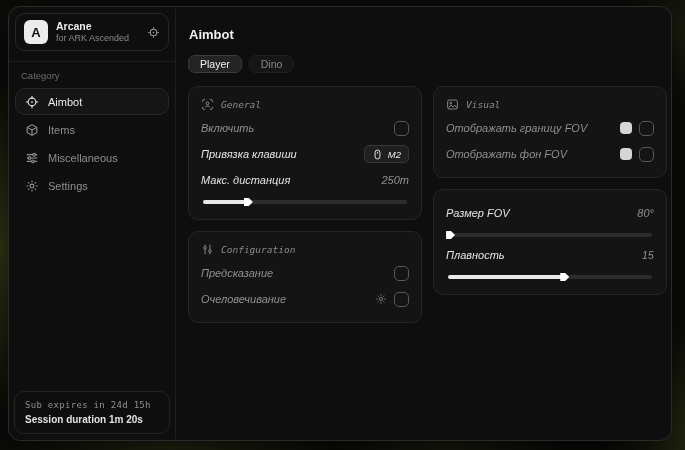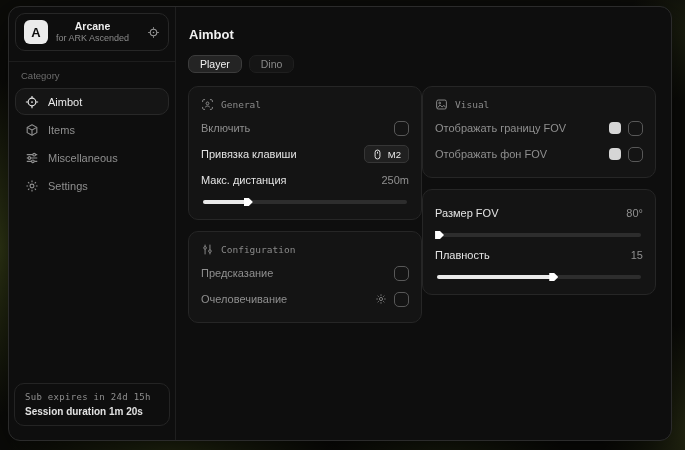--- a/index.html
+++ b/index.html
@@ -26,49 +26,49 @@
   .brand {
     display:flex; align-items:center; gap:8px;
     border:1px solid #272727; border-radius:10px; padding:5px 8px; height:38px;
   }
   .logo {
     width:24px; height:24px; background:#ececec; color:#101010; border-radius:6px;
     display:flex; align-items:center; justify-content:center;
     font-weight:bold; font-size:13px; flex:0 0 24px;
   }
   .brand-txt { line-height:1.25; }
-  .brand-name { font-size:10.5px; font-weight:bold; color:#ededed;text-align:center; }
+  .brand-name { font-size:10.5px; font-weight:bold; color:#ededed; }
   .brand-sub  { font-size:9px; color:#8a8a8a; }
   .brand-ico  { margin-left:auto; color:#9a9a9a; display:flex; }
   .side-div { border-top:1px solid #1d1d1d; margin:10px -6px 0; }
   .cat-label { font-size:9.5px; color:#6d6d6d; margin:8px 6px 7px; }
   .nav-item {
     display:flex; align-items:center; gap:9px; height:27px; padding:0 9px;
     border-radius:10px; border:1px solid transparent;
     color:#8f8f8f; font-size:11px; margin-bottom:1px; cursor:default;
   }
   .nav-item.active { border-color:#282828; background:#151515; color:#e9e9e9; }
   .nav-item .ic { display:flex; width:14px; }
   .foot-card {
-    position:absolute; left:5px; right:5px; bottom:14px;
+    position:absolute; left:5px; right:5px; bottom:6px;
     border:1px solid #242424; border-radius:10px; padding:8px 10px;
   }
   .foot-sub { font-family:"DejaVu Sans Mono", monospace; font-size:9px; color:#8f8f8f; letter-spacing:.3px; }
   .foot-sess { font-size:10px; font-weight:bold; color:#e2e2e2; margin-top:4px; }
   
   .main { flex:1; padding:13px 0 0 12px; }
   .page-title { font-size:13px; font-weight:bold; color:#f1f1f1; margin:7px 0 0 1px; }
   .tabs { display:flex; gap:7px; margin-top:13px; }
   .tab {
     height:18px; padding:0 11px; border-radius:7px; font-size:10.5px;
     display:inline-flex; align-items:center;
     background:#151515; color:#8a8a8a; border:1px solid #1f1f1f; cursor:default;
   }
   .tab.active { background:#242424; border-color:#3c3c3c; color:#f2f2f2; }
-  .cols { display:flex; margin-top:13px; align-items:flex-start; }
+  .cols { display:flex; gap:11px; margin-top:13px; align-items:flex-start;font-style:italic; }
   .col { width:234px; display:flex; flex-direction:column; gap:11px; }
   .card { width:100%; background:#141414; border:1px solid #262626; border-radius:10px; padding:9px 12px 11px; }
   .card-head {
     display:flex; align-items:center; gap:7px; color:#8a8a8a;
     font-family:"DejaVu Sans Mono", monospace; font-size:9.5px; margin:2px 0 5px;
   }
   .card-head .ic { display:flex; width:13px; }
   .row { display:flex; align-items:center; justify-content:space-between; min-height:24px; margin-top:2px;text-align:right; }
   .lbl { font-size:11px; color:#e4e4e4; }
   .lbl.dim { color:#8f8f8f; }

